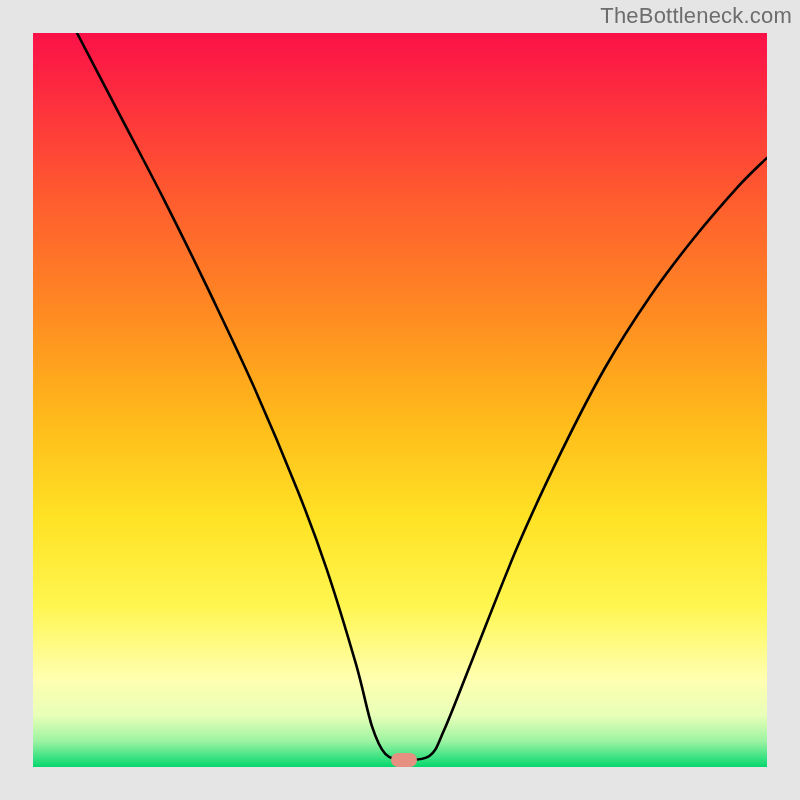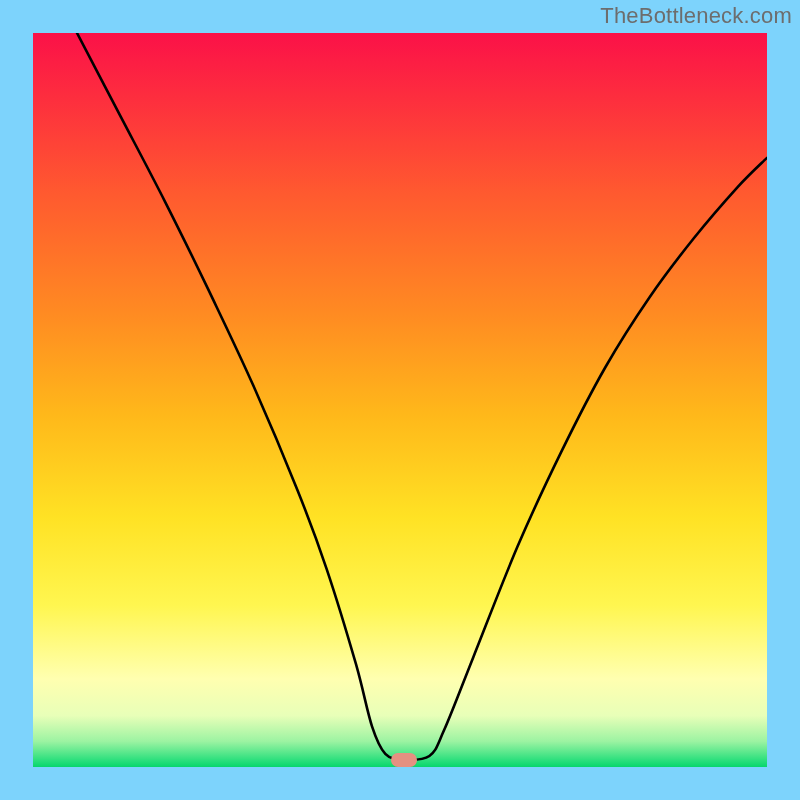--- a/index.html
+++ b/index.html
@@ -8,21 +8,21 @@
     width: 800px;
     height: 800px;
     background: #000;
     overflow: hidden;
     font-family: Arial, Helvetica, sans-serif;
   }
   .frame {
     position: relative;
     width: 800px;
     height: 800px;
-    background: #7dd3fc;
+    background: #e5e5e5;
   }
   .watermark {
     position: absolute;
     top: 3px;
     right: 8px;
     color: #6d6d6d;
     font-size: 22px;
     font-weight: 500;
     z-index: 10;
     letter-spacing: 0.2px;

